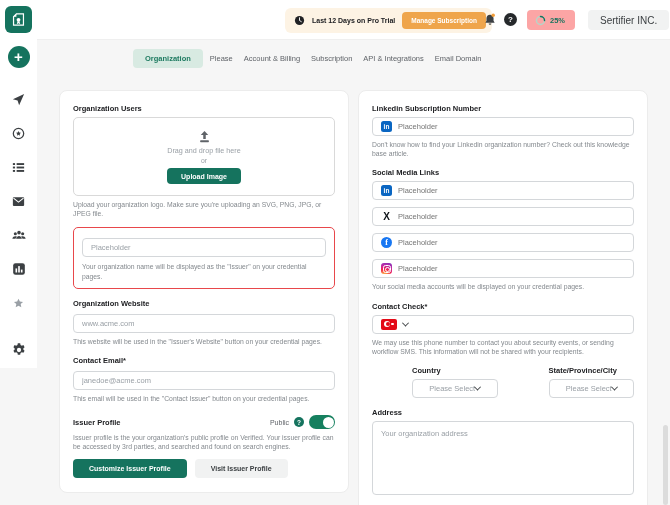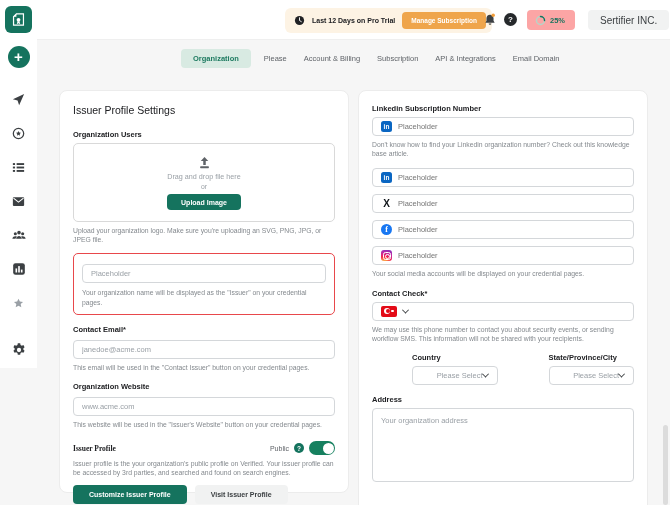--- a/index.html
+++ b/index.html
@@ -21,21 +21,21 @@
 
   
   .sidebar { position:absolute; left:0; top:0; width:37px; height:368px; background:#fff; z-index:2; display:flex; flex-direction:column; align-items:center; }
   .logo-box { width:27px; height:27px; background:#15735e; border-radius:6px; margin-top:6px; display:flex; align-items:center; justify-content:center; cursor:pointer; }
   .side-ic { width:16px; height:16px; display:flex; align-items:center; justify-content:center; cursor:pointer; }
   .plus-circle { width:22px; height:22px; border-radius:50%; background:#15735e; color:#fff; display:flex; align-items:center; justify-content:center; font-size:15px; font-weight:bold; margin-top:13px; cursor:pointer; line-height:1; padding-bottom:2px; }
   .gap36 { margin-top:23px; } .gap30 { margin-top:18px; }
   .gear-slot { margin-top:auto; margin-bottom:10px; }
 
   
-  .tabs { position:absolute; left:133px; top:45px; height:26px; display:flex; align-items:center; gap:9px; z-index:1;margin-left:48px; }
+  .tabs { position:absolute; left:133px; top:45px; height:26px; display:flex; align-items:center; gap:3px; z-index:1; }
   .tab { font-size:7.5px; color:#5f6368; cursor:pointer; white-space:nowrap; padding:5px 4px; }
   .tab.active { background:#d8eae2; color:#1d7a60; font-weight:bold; border-radius:4px; padding:5px 12px; }
 
   
   .card { position:absolute; background:#fff; border:1px solid #ececec; border-radius:8px; padding:13px 13px; }
   .card-left { left:59px; top:90px; width:290px; height:403px; }
   .card-right { left:358px; top:90px; width:290px; height:470px; }
   .card-title { font-size:10.5px; color:#202124; margin-bottom:14px; }
   .f-label { font-size:7.5px; font-weight:bold; color:#202124; margin-bottom:4px; }
   .helper { font-size:6.8px; color:#84898e; line-height:1.35; margin-top:4px; }
@@ -78,21 +78,21 @@
   
   .flag-tr { width:16px; height:11px; background:#e30a17; border-radius:2px; position:relative; overflow:hidden; flex:none; }
   .flag-tr::before { content:""; position:absolute; left:3px; top:2.5px; width:6px; height:6px; border-radius:50%; background:#fff; }
   .flag-tr::after { content:""; position:absolute; left:4.6px; top:3.3px; width:4.5px; height:4.5px; border-radius:50%; background:#e30a17; }
   .flag-star { position:absolute; left:10px; top:4.2px; width:2.6px; height:2.6px; background:#fff; border-radius:50%; }
   .chev { width:5px; height:5px; border-right:1.3px solid #3c4043; border-bottom:1.3px solid #3c4043; transform:rotate(45deg) translate(-1px,-1px); flex:none; }
 
   
   .sel-row { display:flex; gap:11px; margin-top:10px; }
   .sel-col { width:139px;margin-left:40px; }
-  .select { display:flex; align-items:center; justify-content:flex-end; height:19px; border:1px solid #d4d7da; border-radius:4px; padding:8px 9px; cursor:pointer; background:#fff; }
+  .select { display:flex; align-items:center; justify-content:center; height:19px; border:1px solid #d4d7da; border-radius:4px; padding:8px 9px; cursor:pointer; background:#fff; }
   .select span { font-size:7.5px; color:#9aa0a6; }
 
   textarea.addr { width:100%; height:74px; border:1px solid #d4d7da; border-radius:4px; font-size:7.5px; padding:7px 8px; resize:none; font-family:"Liberation Sans", sans-serif; color:#3c4043; }
 
   .scroll-thumb { position:absolute; right:2px; top:425px; width:5px; height:80px; background:#dcdcdc; border-radius:3px; z-index:3; }
 </style>
 </head>
 <body>
 
 <div id="app">
@@ -197,21 +197,20 @@
   <div class="tabs">
     <div class="tab active">Organization</div>
     <div class="tab">Please</div>
     <div class="tab">Account &amp; Billing</div>
     <div class="tab">Subscription</div>
     <div class="tab">API &amp; Integrations</div>
     <div class="tab">Email Domain</div>
   </div>
 
   <div class="card card-left">
-    <div class="card-title">Issuer Profile Settings</div>
 
     <div class="f-label">Organization Users</div>
     <div class="upload-box">
       <span style="display:flex;">
         <svg width="15" height="15" viewBox="0 0 24 24" fill="#5f6368">
             <path d="M12 3l6 6.5h-4V16h-4V9.5H6z"></path>
             <rect x="5" y="18" width="14" height="3" rx="1"></rect>
           </svg>
       </span>
       <span class="drop-text">Drag and drop file here</span>
@@ -219,33 +218,33 @@
       <button class="btn-green">Upload Image</button>
     </div>
     <div class="helper">Upload your organization logo. Make sure you're uploading an SVG, PNG, JPG, or JPEG file.</div>
 
     <div class="red-box">
       <input class="tinput" type="text" placeholder="Placeholder" style="">
       <div class="helper">Your organization name will be displayed as the "Issuer" on your credential pages.</div>
     </div>
 
     <div class="sec">
+      <div class="f-label">Organization Website</div>
+      <input class="tinput" type="text" placeholder="www.acme.com" style="">
+      <div class="helper">This website will be used in the "Issuer's Website" button on your credential pages.</div>
+    </div>
+
+    <div class="sec">
       <div class="f-label">Contact Email*</div>
       <input class="tinput" type="text" placeholder="janedoe@acme.com" style="">
       <div class="helper">This email will be used in the "Contact Issuer" button on your credential pages.</div>
     </div>
 
-    <div class="sec">
-      <div class="f-label">Organization Website</div>
-      <input class="tinput" type="text" placeholder="www.acme.com" style="">
-      <div class="helper">This website will be used in the "Issuer's Website" button on your credential pages.</div>
-    </div>
-
     <div class="ip-row">
-      <div class="f-label" style="margin-bottom:0;font-family:Liberation Serif, serif;">Issuer Profile</div>
+      <div class="f-label" style="margin-bottom:0;">Issuer Profile</div>
       <div class="ip-right">
         <span class="pub-label">Public</span>
         <span class="q-green">?</span>
         <div class="toggle">
             <div class="knob"></div>
           </div>
       </div>
     </div>
     <div class="helper">Issuer profile is the your organization's public profile on Verified. Your issuer profile can be accessed by 3rd parties, and searched and found on search engines.</div>
     <div class="btn-row">
@@ -257,20 +256,21 @@
   <div class="card card-right">
 
     <div class="f-label">Linkedin Subscription Number</div>
     <div class="icon-input">
       <span class="li-ic">in</span>
       <input type="text" placeholder="Placeholder" style="">
     </div>
     <div class="helper">Don't know how to find your Linkedin organization number? Check out this knowledge base article.</div>
 
     <div class="sec">
+      <div class="f-label">Social Media Links</div>
       <div class="soc-stack">
         <div class="icon-input">
           <span class="li-ic">in</span>
           <input type="text" placeholder="Placeholder" style="">
         </div>
         <div class="icon-input">
           <span class="x-ic">X</span>
           <input type="text" placeholder="Placeholder" style="">
         </div>
         <div class="icon-input">

